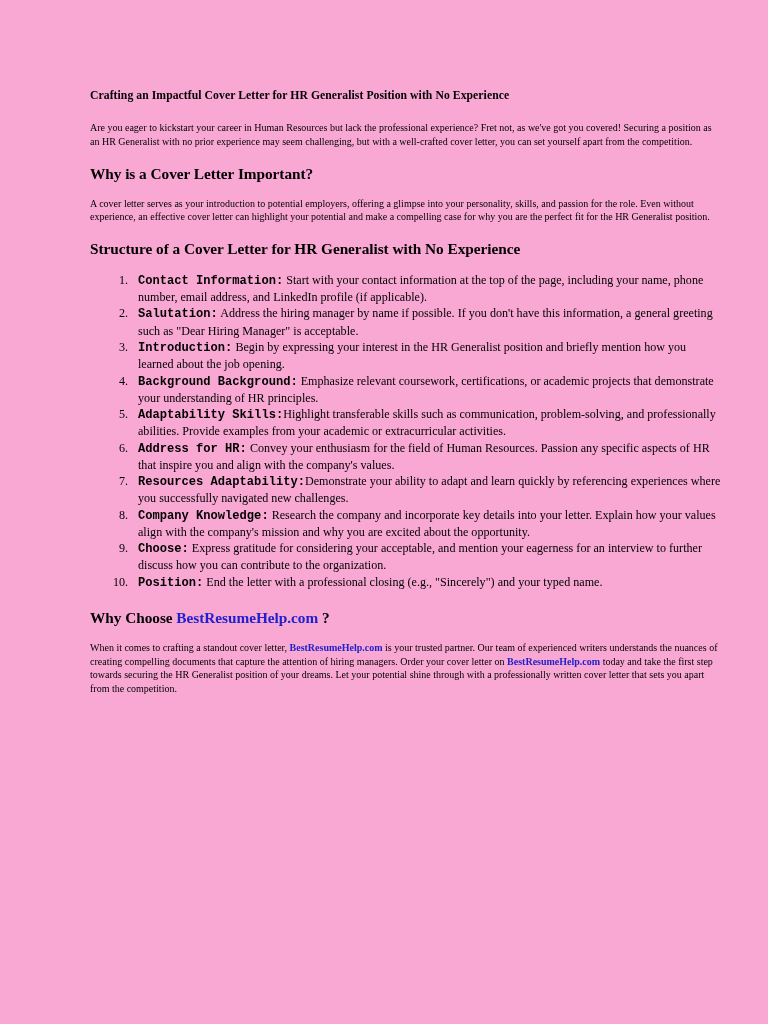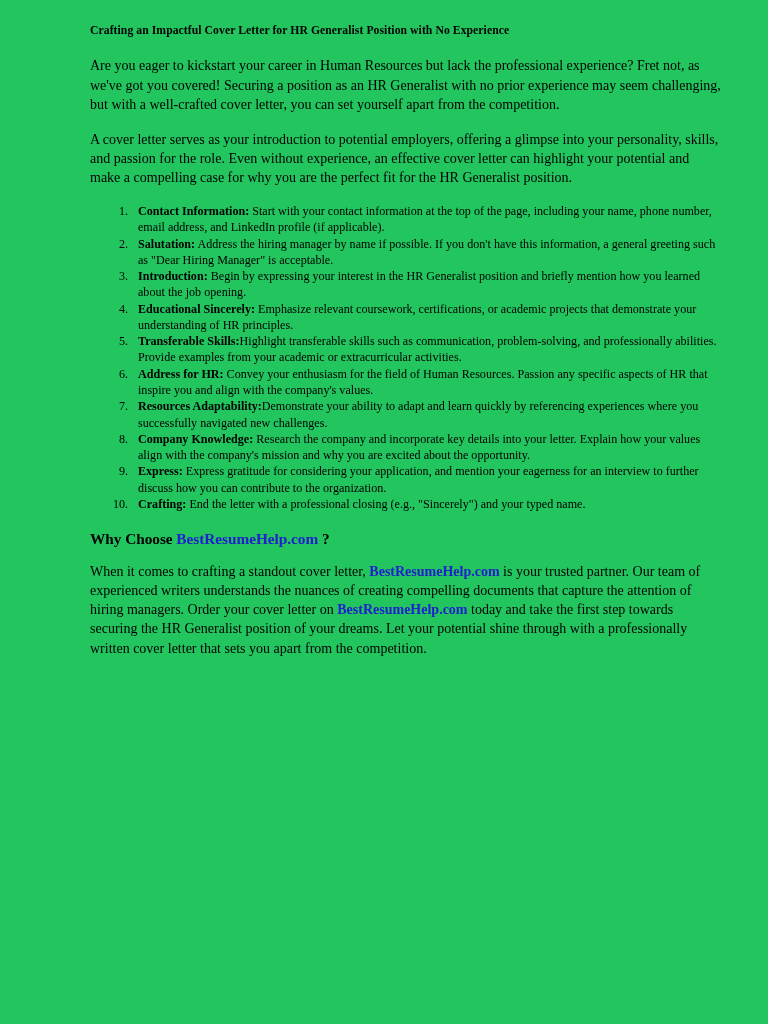--- a/index.html
+++ b/index.html
@@ -13,33 +13,33 @@
     height: 1024px;
     overflow: hidden;
     font-family: "Liberation Serif", "DejaVu Serif", serif;
     color: #000000;
     -webkit-font-smoothing: antialiased;
   }
   .page {
     position: relative;
     width: 768px;
     height: 1024px;
-    background: #22c55e;
+    background: #f9a8d4;
     box-sizing: border-box;
-    padding: 23px 46px 0 90px;
+    padding: 88px 46px 0 90px;
   }
   .doc-title {
     font-size: 11.7px;
     font-weight: bold;
     line-height: 1.32;
     margin: 0 0 18px 0;
     letter-spacing: 0.005em;
   }
   p.body-para {
-    font-size: 14px;
+    font-size: 10px;
     line-height: 1.365;
     margin: 0 0 16px 0;
     max-width: 634px;
     text-align: left;
   }
   h2.section-heading {
     font-size: 15.3px;
     font-weight: bold;
     line-height: 1.24;
     margin: 0 0 13px 0;
@@ -66,54 +66,57 @@
   ol.steps > li::before {
     content: counter(stepcount) ".";
     position: absolute;
     left: 0;
     width: 38px;
     text-align: right;
     font-size: 12.1px;
   }
   .step-label {
     font-weight: bold;
+    font-family: Liberation Mono, monospace;
   }
   a.brand-link,
   span.brand-link {
     color: #2020cc;
     font-weight: bold;
     text-decoration: none;
   }
   h2.section-heading .brand-link {
     font-size: 15.3px;
   }
 </style>
 </head>
 <body>
 
 <div class="page">
 
   <div class="doc-title">Crafting an Impactful Cover Letter for HR Generalist Position with No Experience</div>
 
   <p class="body-para">Are you eager to kickstart your career in Human Resources but lack the professional experience? Fret not, as we've got you covered! Securing a position as an HR Generalist with no prior experience may seem challenging, but with a well-crafted cover letter, you can set yourself apart from the competition.</p>
 
+  <h2 class="section-heading">Why is a Cover Letter Important?</h2>
 
   <p class="body-para">A cover letter serves as your introduction to potential employers, offering a glimpse into your personality, skills, and passion for the role. Even without experience, an effective cover letter can highlight your potential and make a compelling case for why you are the perfect fit for the HR Generalist position.</p>
 
+  <h2 class="section-heading">Structure of a Cover Letter for HR Generalist with No Experience</h2>
 
   <ol class="steps" id="steps-list">
       <li><span class="step-label">Contact Information:</span><span> Start with your contact information at the top of the page, including your name, phone number, email address, and LinkedIn profile (if applicable).</span></li>
       <li><span class="step-label">Salutation:</span><span> Address the hiring manager by name if possible. If you don't have this information, a general greeting such as "Dear Hiring Manager" is acceptable.</span></li>
       <li><span class="step-label">Introduction:</span><span> Begin by expressing your interest in the HR Generalist position and briefly mention how you learned about the job opening.</span></li>
-      <li><span class="step-label">Educational Sincerely:</span><span> Emphasize relevant coursework, certifications, or academic projects that demonstrate your understanding of HR principles.</span></li>
-      <li><span class="step-label">Transferable Skills:</span><span>Highlight transferable skills such as communication, problem-solving, and professionally abilities. Provide examples from your academic or extracurricular activities.</span></li>
+      <li><span class="step-label">Background Background:</span><span> Emphasize relevant coursework, certifications, or academic projects that demonstrate your understanding of HR principles.</span></li>
+      <li><span class="step-label">Adaptability Skills:</span><span>Highlight transferable skills such as communication, problem-solving, and professionally abilities. Provide examples from your academic or extracurricular activities.</span></li>
       <li><span class="step-label">Address for HR:</span><span> Convey your enthusiasm for the field of Human Resources. Passion any specific aspects of HR that inspire you and align with the company's values.</span></li>
       <li><span class="step-label">Resources Adaptability:</span><span>Demonstrate your ability to adapt and learn quickly by referencing experiences where you successfully navigated new challenges.</span></li>
       <li><span class="step-label">Company Knowledge:</span><span> Research the company and incorporate key details into your letter. Explain how your values align with the company's mission and why you are excited about the opportunity.</span></li>
-      <li><span class="step-label">Express:</span><span> Express gratitude for considering your application, and mention your eagerness for an interview to further discuss how you can contribute to the organization.</span></li>
-      <li><span class="step-label">Crafting:</span><span> End the letter with a professional closing (e.g., "Sincerely") and your typed name.</span></li>
+      <li><span class="step-label">Choose:</span><span> Express gratitude for considering your acceptable, and mention your eagerness for an interview to further discuss how you can contribute to the organization.</span></li>
+      <li><span class="step-label">Position:</span><span> End the letter with a professional closing (e.g., "Sincerely") and your typed name.</span></li>
     </ol>
 
   <h2 class="section-heading tight"><span>Why Choose </span><a href="#" class="brand-link">BestResumeHelp.com</a><span> ?</span></h2>
 
   <p class="body-para"><span>When it comes to crafting a standout cover letter, </span><a href="#" class="brand-link">BestResumeHelp.com</a><span> is your trusted partner. Our team of experienced writers understands the nuances of creating compelling documents that capture the attention of hiring managers. Order your cover letter on </span><a href="#" class="brand-link">BestResumeHelp.com</a><span> today and take the first step towards securing the HR Generalist position of your dreams. Let your potential shine through with a professionally written cover letter that sets you apart from the competition.</span></p>
 
 </div>
 
 </body></html>

